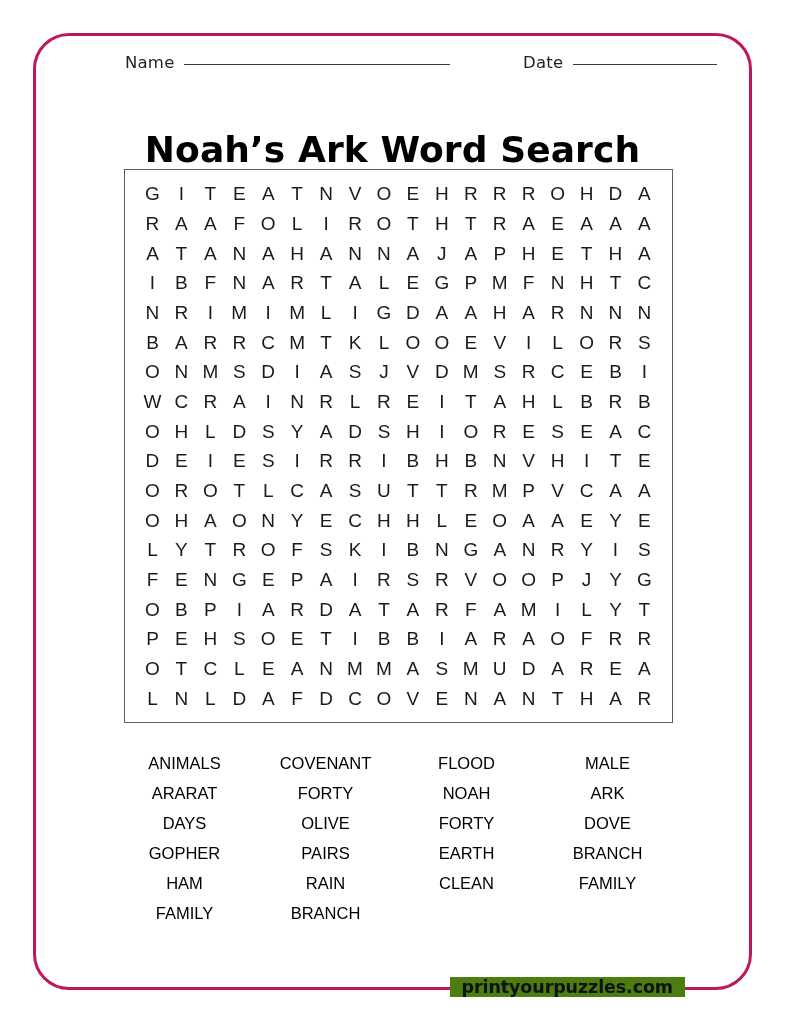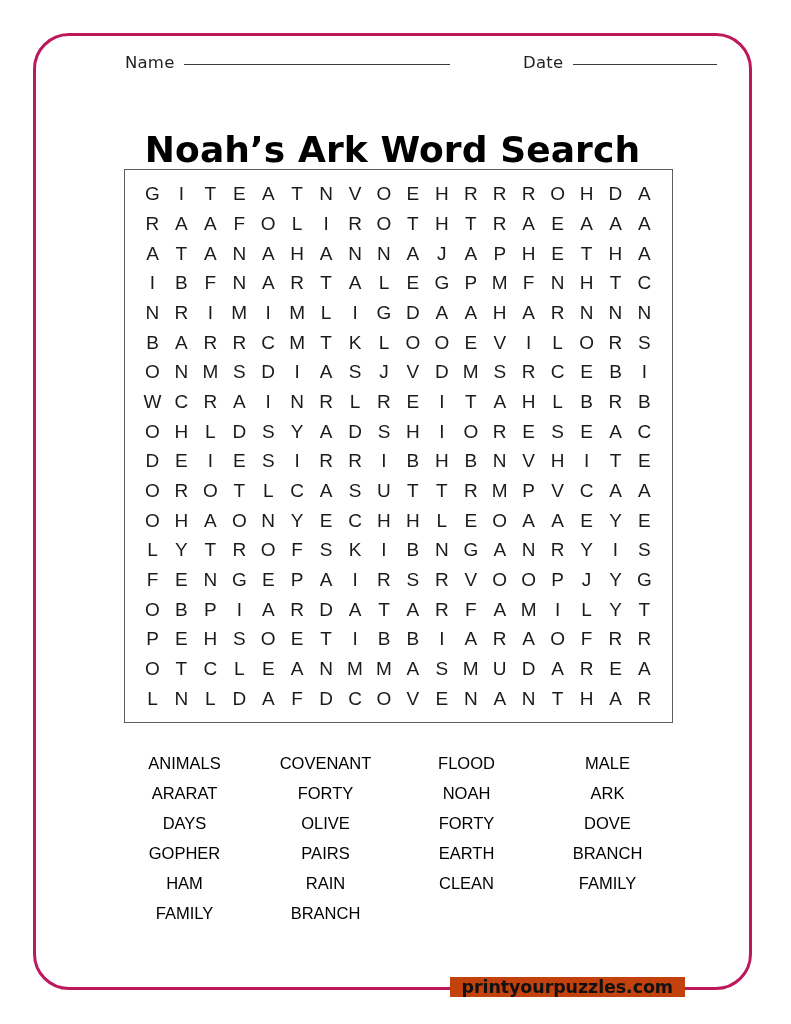--- a/index.html
+++ b/index.html
@@ -142,21 +142,21 @@
     width: 100%;
     height: 28px;
     display: flex;
     align-items: center;
     justify-content: flex-end;
     padding-right: 64px;
     box-sizing: border-box;
     pointer-events: none;
   }
   #footer-text {
-    background: #c2410c;
+    background: #4d7c0f;
     padding: 0 12px;
     font-family: "DejaVu Sans", sans-serif;
     font-size: 17.5px;
     font-weight: 700;
     color: #111111;
     letter-spacing: -0.1px;
     line-height: 20px;
     pointer-events: auto;
   }
 </style>

